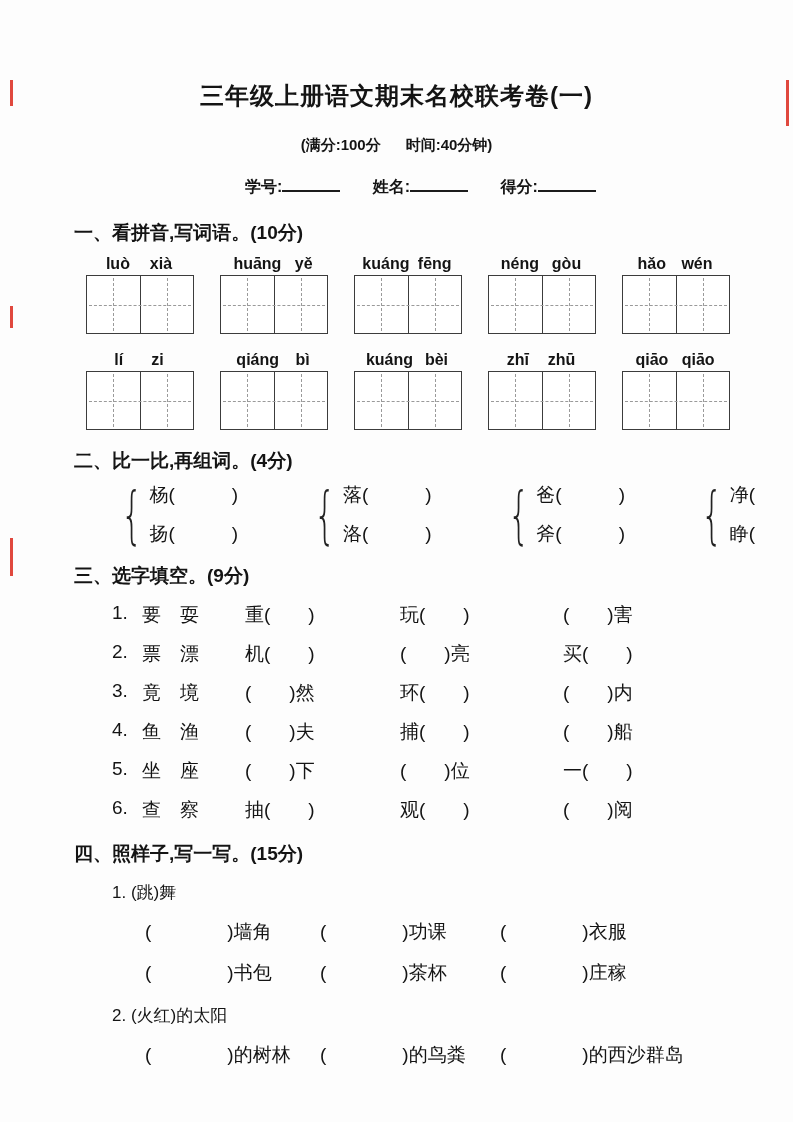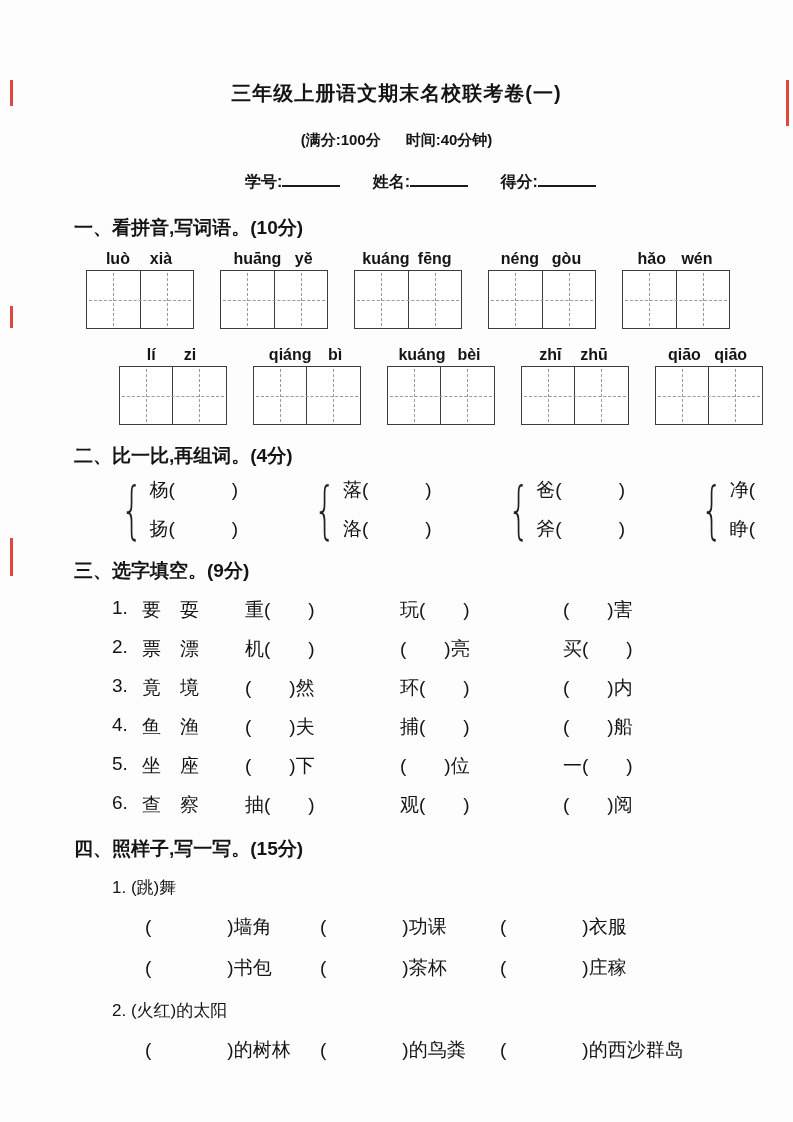--- a/index.html
+++ b/index.html
@@ -13,21 +13,21 @@
   .page{position:relative;width:793px;height:1122px;}
 
   
   .red-mark{position:absolute;width:3px;background:#e0483e;}
   .rm-tl{left:10px;top:0;height:26px;}
   .rm-tr{right:4px;top:0;height:46px;}
   .rm-l1{left:10px;top:226px;height:22px;}
   .rm-l2{left:10px;top:458px;height:38px;}
 
   .title{
-    text-align:center;font-size:20px;font-weight:bold;
+    text-align:center;font-size:24px;font-weight:bold;
     margin-top:80px;letter-spacing:1px;
   }
   .meta{
     text-align:center;font-size:15px;font-weight:bold;margin-top:24px;
     white-space:pre;
   }
   .student-line{
     text-align:center;font-size:16px;font-weight:bold;margin-top:22px;padding-left:48px;
   }
   .student-line .fld{margin:0 14px;}
@@ -142,21 +142,21 @@
           <span>hǎo</span>
           <span>wén</span>
         </div>
       <div class="tzg">
           <div class="cell"></div>
           <div class="cell"></div>
         </div>
     </div>
   </div>
 
-  <div class="prow" style="margin-top:15px;justify-content:center;">
+  <div class="prow" style="margin-top:15px;">
     <div class="pgroup">
       <div class="pinyin">
           <span>lí</span>
           <span>zi</span>
         </div>
       <div class="tzg">
           <div class="cell"></div>
           <div class="cell"></div>
         </div>
     </div>

